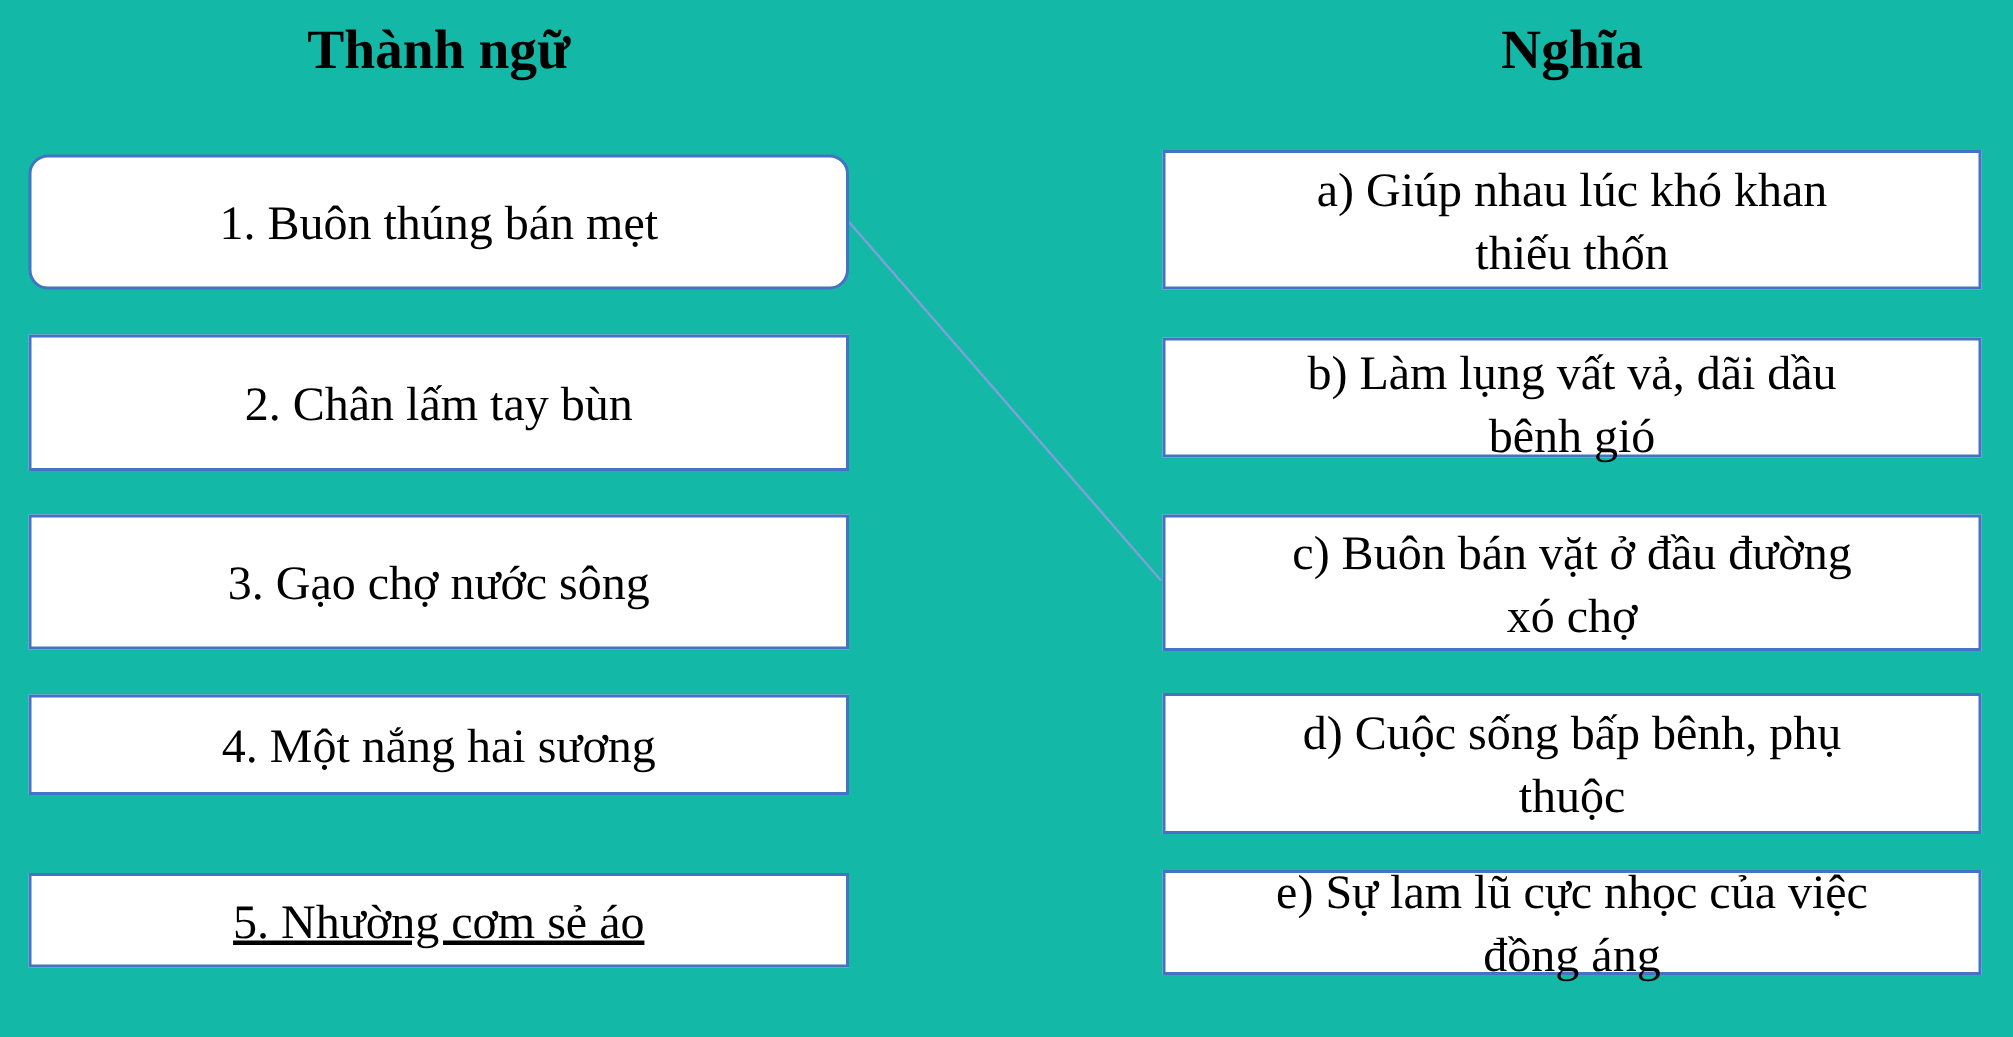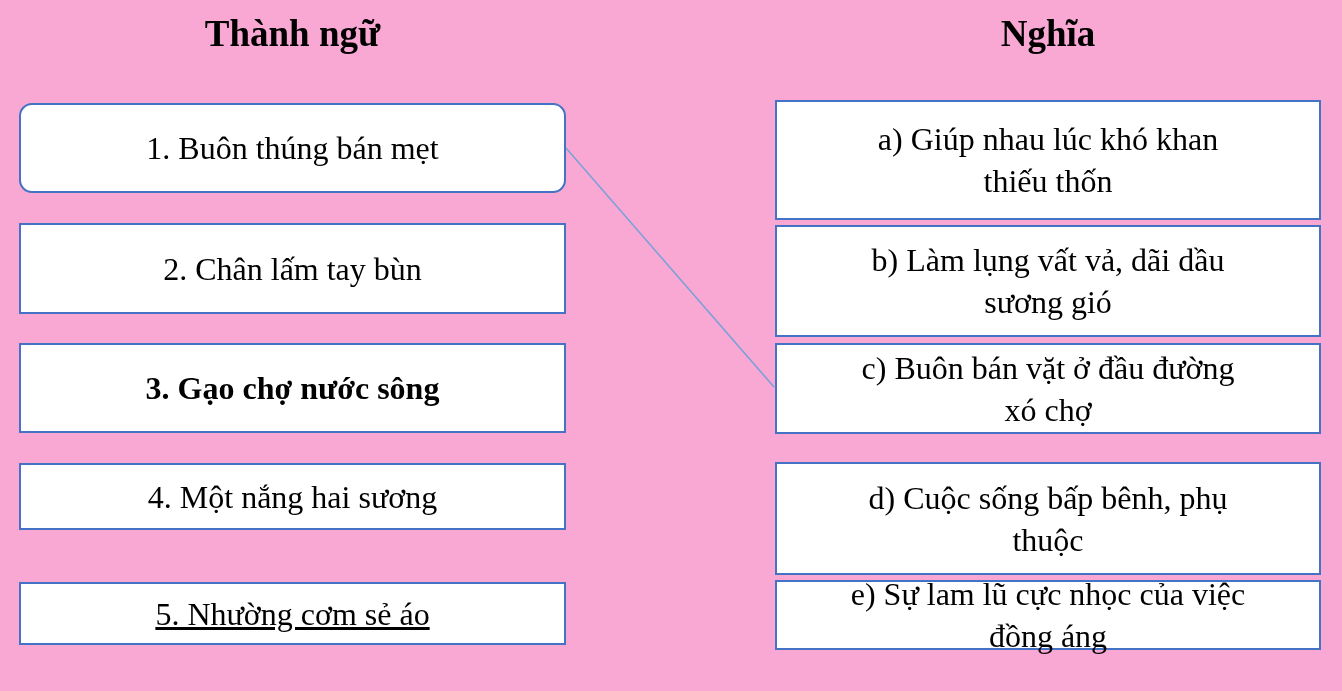--- a/index.html
+++ b/index.html
@@ -5,21 +5,21 @@
   html, body {
     margin: 0;
     padding: 0;
     background: #ffffff;
     font-family: "Liberation Serif", "DejaVu Serif", serif;
   }
   .canvas {
     position: relative;
     width: 1342px;
     height: 691px;
-    background: #f9a8d4;
+    background: #14b8a6;
     overflow: hidden;
   }
   .col-header {
     position: absolute;
     top: 12px;
     font-size: 37px;
     font-weight: bold;
     color: #000000;
     text-align: center;
     white-space: nowrap;
@@ -41,28 +41,28 @@
     color: #000000;
     line-height: 42px;
   }
   .match-box .line { display: block; }
 
   .left-box  { left: 19px;  width: 547px; }
   .right-box { left: 775px; width: 546px; }
 
   .box-1 { top: 103px; height: 90px; border-radius: 13px; }
   .box-2 { top: 223px; height: 91px; }
-  .box-3 { top: 343px; height: 90px; font-weight: bold; }
+  .box-3 { top: 343px; height: 90px; }
   .box-4 { top: 463px; height: 67px; }
   .box-5 { top: 582px; height: 63px; text-decoration: underline; }
 
-  .box-a { top: 100px; height: 120px; }
-  .box-b { top: 225px; height: 112px; }
+  .box-a { top: 100px; height: 93px; }
+  .box-b { top: 225px; height: 80px; justify-content: space-between; }
   .box-c { top: 343px; height: 91px; text-align: center; }
-  .box-d { top: 462px; height: 113px; }
+  .box-d { top: 462px; height: 94px; }
   .box-e { top: 580px; height: 70px; font-family: Liberation Serif, serif; }
 
   .connector-layer {
     position: absolute;
     left: 0; top: 0;
     width: 1342px;
     height: 691px;
     pointer-events: none;
   }
 </style>
@@ -99,21 +99,21 @@
     <span class="line">5. Nhường cơm sẻ áo</span>
   </div>
 
   <div class="match-box right-box box-a">
     <span class="line">a) Giúp nhau lúc khó khan</span>
     <span class="line">thiếu thốn</span>
   </div>
 
   <div class="match-box right-box box-b">
     <span class="line">b) Làm lụng vất vả, dãi dầu</span>
-    <span class="line">sương gió</span>
+    <span class="line">bênh gió</span>
   </div>
 
   <div class="match-box right-box box-c">
     <span class="line">c) Buôn bán vặt ở đầu đường</span>
     <span class="line">xó chợ</span>
   </div>
 
   <div class="match-box right-box box-d">
     <span class="line">d) Cuộc sống bấp bênh, phụ</span>
     <span class="line">thuộc</span>

